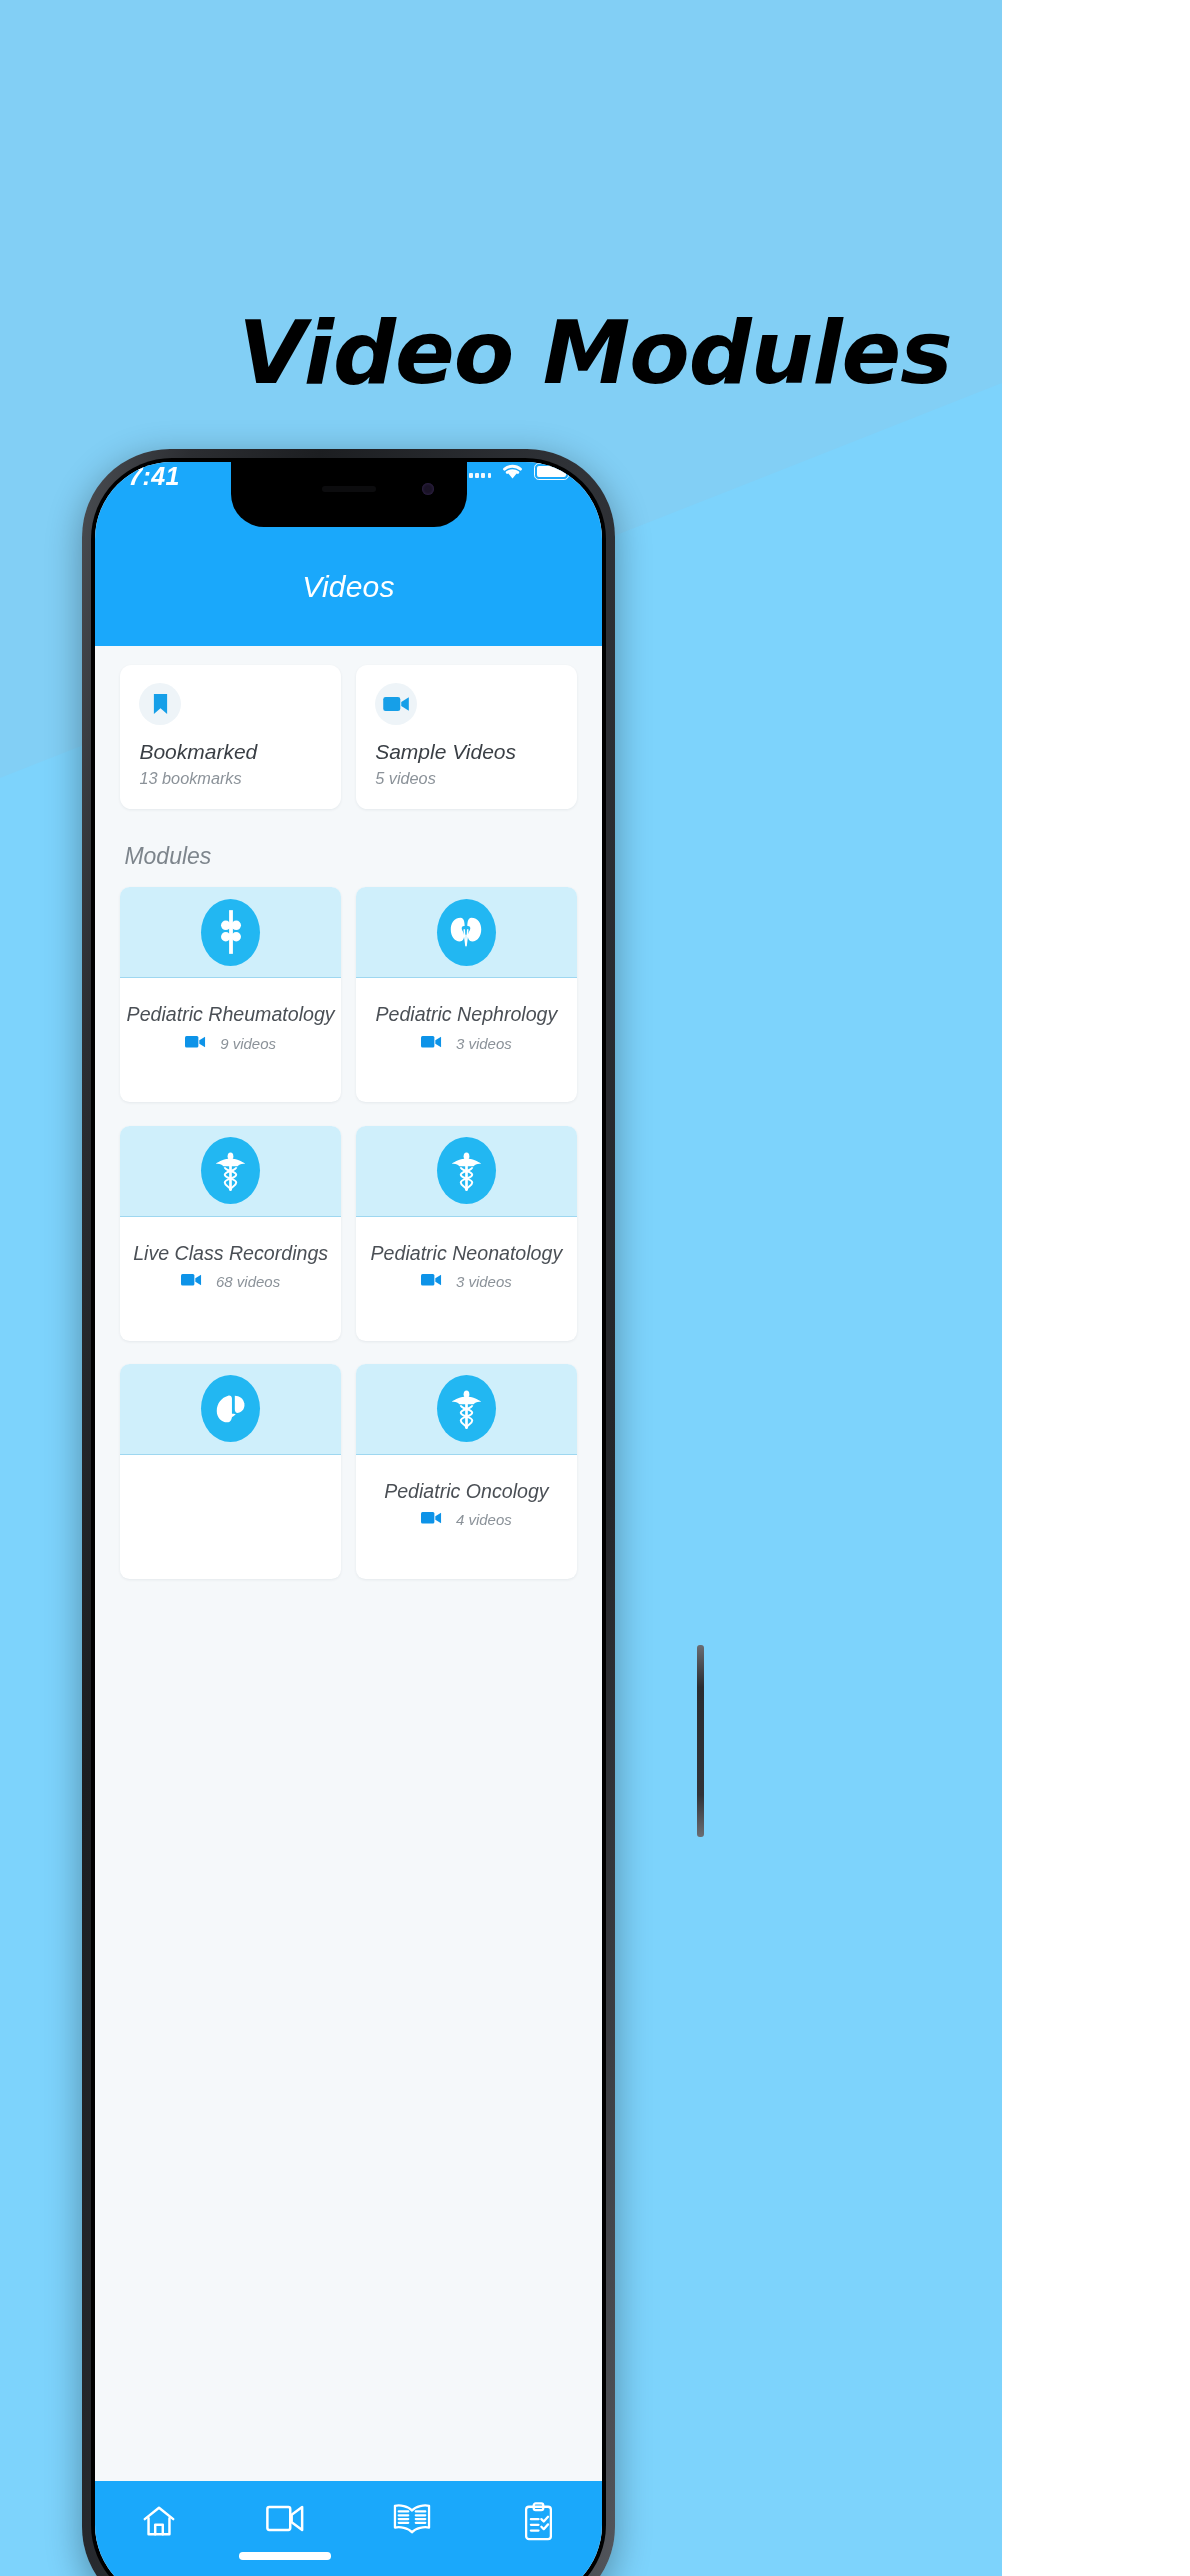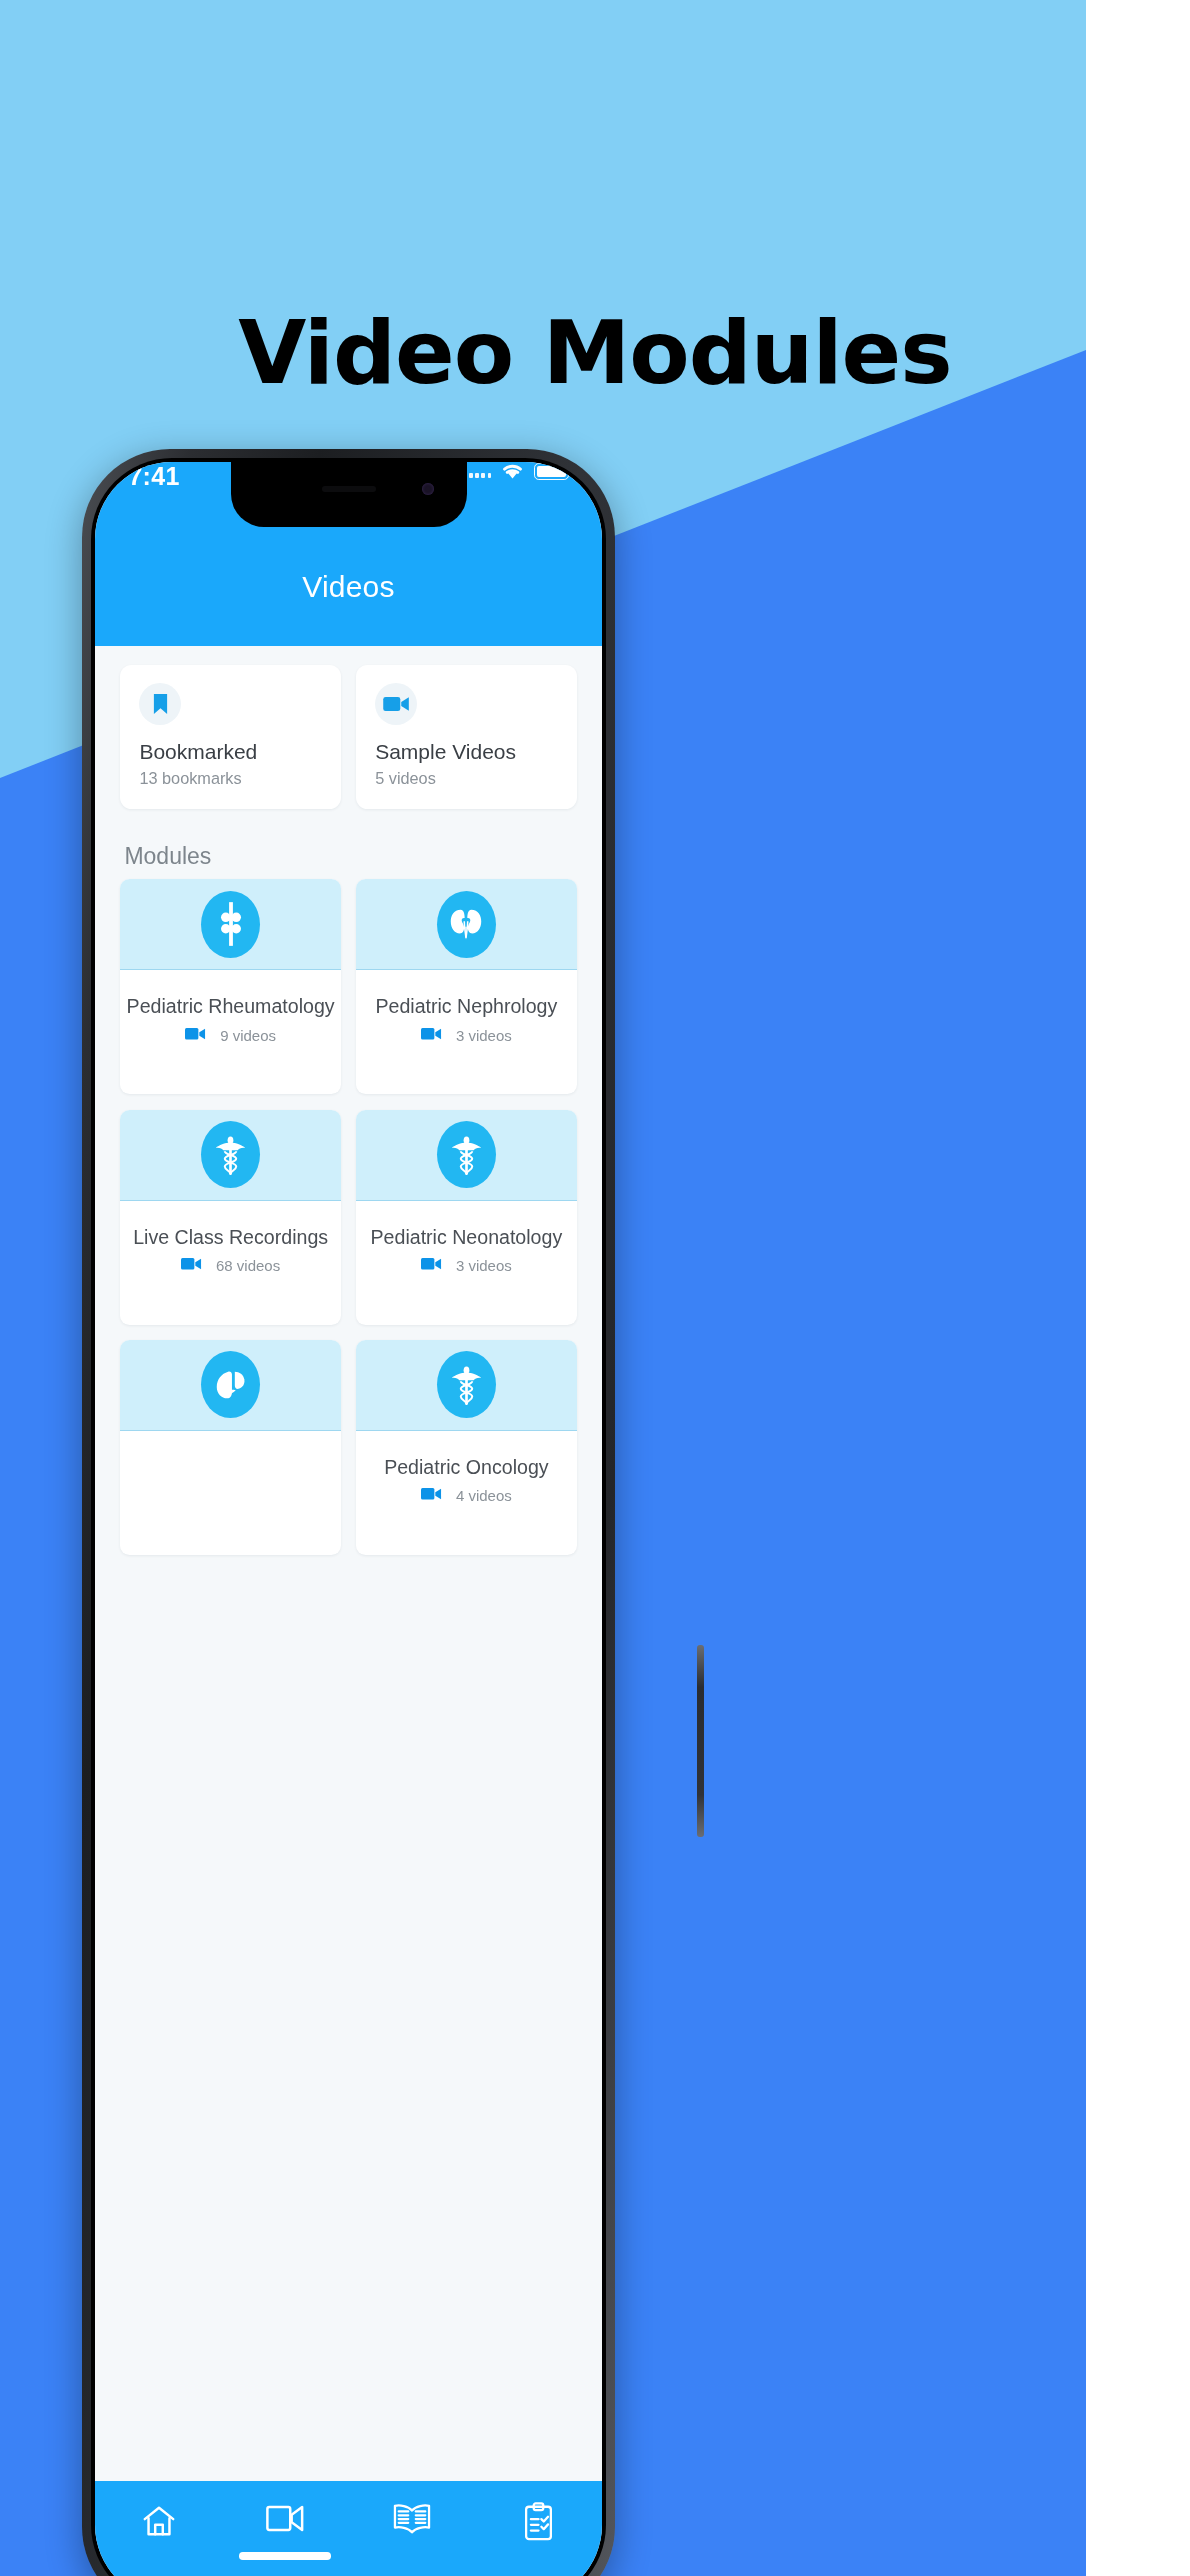--- a/index.html
+++ b/index.html
@@ -4,21 +4,21 @@
 <style>
   * { margin:0; padding:0; box-sizing:border-box; }
   html, body {
     width:1190px; height:2576px;
     overflow:hidden;
     font-family:"Liberation Sans", sans-serif;
     background:#ffffff;
   }
 
   
-  #promo-root { position:relative; width:1086px; height:2576px; background:#3b82f6; overflow:hidden; }
+  #promo-root { position:relative; width:1002px; height:2576px; background:#7dd3fc; overflow:hidden;font-style:italic; }
 
   .bg-blue {
     position:absolute; left:0; top:0; width:1190px; height:2576px;
     background:#82CFF5;
     clip-path: polygon(0 0, 1190px 0, 1190px 309px, 0 778px);
   }
 
   .promo-title {
     position:absolute; left:0; top:305px; width:1190px;
     text-align:center;
@@ -156,20 +156,21 @@
     display:grid; grid-template-columns:1fr 1fr;
     gap:15.3px; padding:0 25px;
   }
   .module-card {
     background:#ffffff;
     border-radius:9.6px;
     overflow:hidden;
     box-shadow:0 1px 2.9px rgba(20,40,60,.07);
     display:flex; flex-direction:column;
     height:215px;
+    margin-top:8px;
   }
   .m-thumb {
     height:91px;
     background:#CFEFFB;
     display:flex; align-items:center; justify-content:center;
     border-bottom:1.9px solid #9ED7F0;
   }
   .m-badge {
     width:59px; height:67px; border-radius:50%;
     background:#22B7F2;

